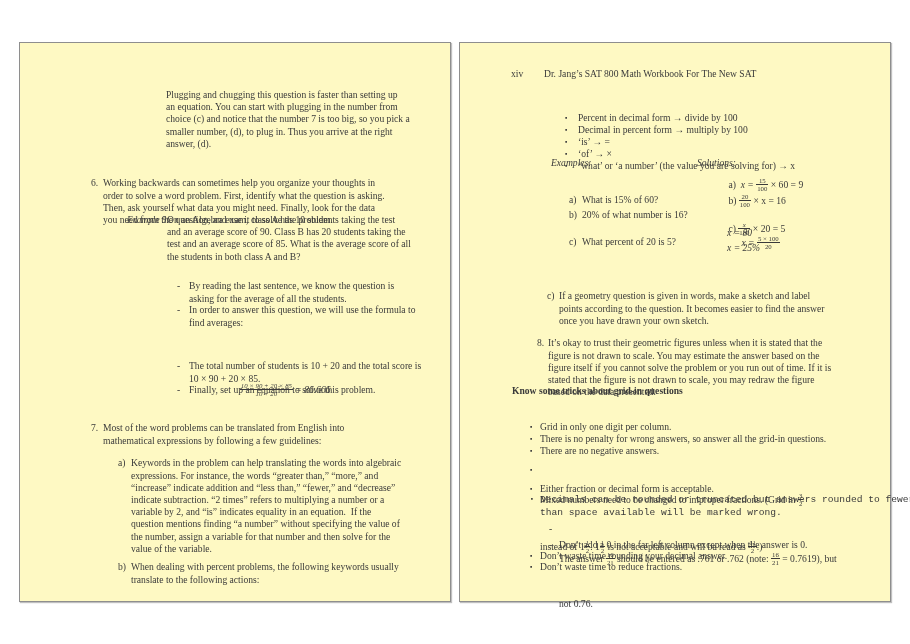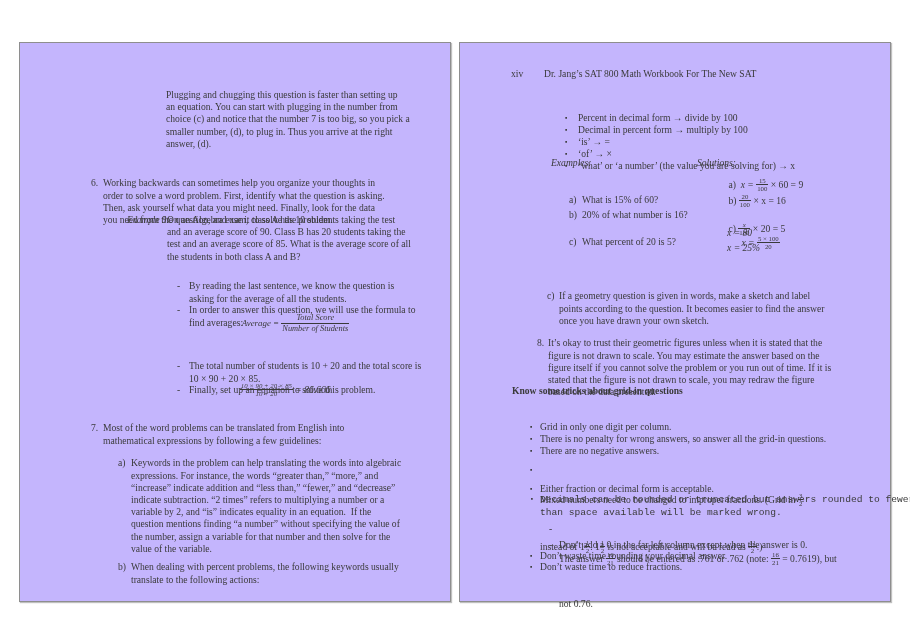--- a/index.html
+++ b/index.html
@@ -1,18 +1,18 @@
 <!DOCTYPE html>
 <html><head>
 <meta charset="utf-8">
 <style>
   html,body{margin:0;padding:0;background:#ffffff;}
   #stage{position:relative;width:910px;height:644px;background:#fff;overflow:hidden;
          font-family:"Liberation Serif","DejaVu Serif",serif;color:#3a3a3a;}
-  .page{position:absolute;top:42px;width:430px;height:558px;background:#c4b5fd;
+  .page{position:absolute;top:42px;width:430px;height:558px;background:#fef9c3;
         border:1px solid #8e8e8e;box-shadow:1px 1px 1px rgba(0,0,0,.25);}
   #pageL{left:19px;}
   #pageR{left:459px;}
   .blk{position:absolute;white-space:pre;font-size:9.6px;line-height:12.2px;}
   .row{display:flex;}
   .mk{flex:none;}
   .it{font-style:italic;}
   .b{font-weight:bold;}
   .sq{font-size:6.5px;line-height:12.2px;}
   .frac{display:inline-block;text-align:center;font-size:6.8px;line-height:7.2px;
@@ -62,23 +62,20 @@
     </div>
 
     <div class="blk" style="top:237px;left:157px;">
       <div class="row">
         <span class="mk" style="width:12px;">-</span>
         <span>In order to answer this question, we will use the formula to
 find averages:</span>
       </div>
     </div>
 
-    <div class="blk math" style="top:259px;left:189px;width:160px;text-align:center;font-size:8.9px;">
-      <span>Average = </span><span class="frac bigfrac"><span class="fn">Total Score</span><span class="fd">Number of Students</span></span>
-    </div>
 
     <div class="blk" style="top:293px;left:157px;">
       <div class="row">
         <span class="mk" style="width:12px;">-</span>
         <span>The total number of students is 10 + 20 and the total score is
 10 × 90 + 20 × 85.</span>
       </div>
     </div>
 
     <div class="blk" style="top:317px;left:157px;">

